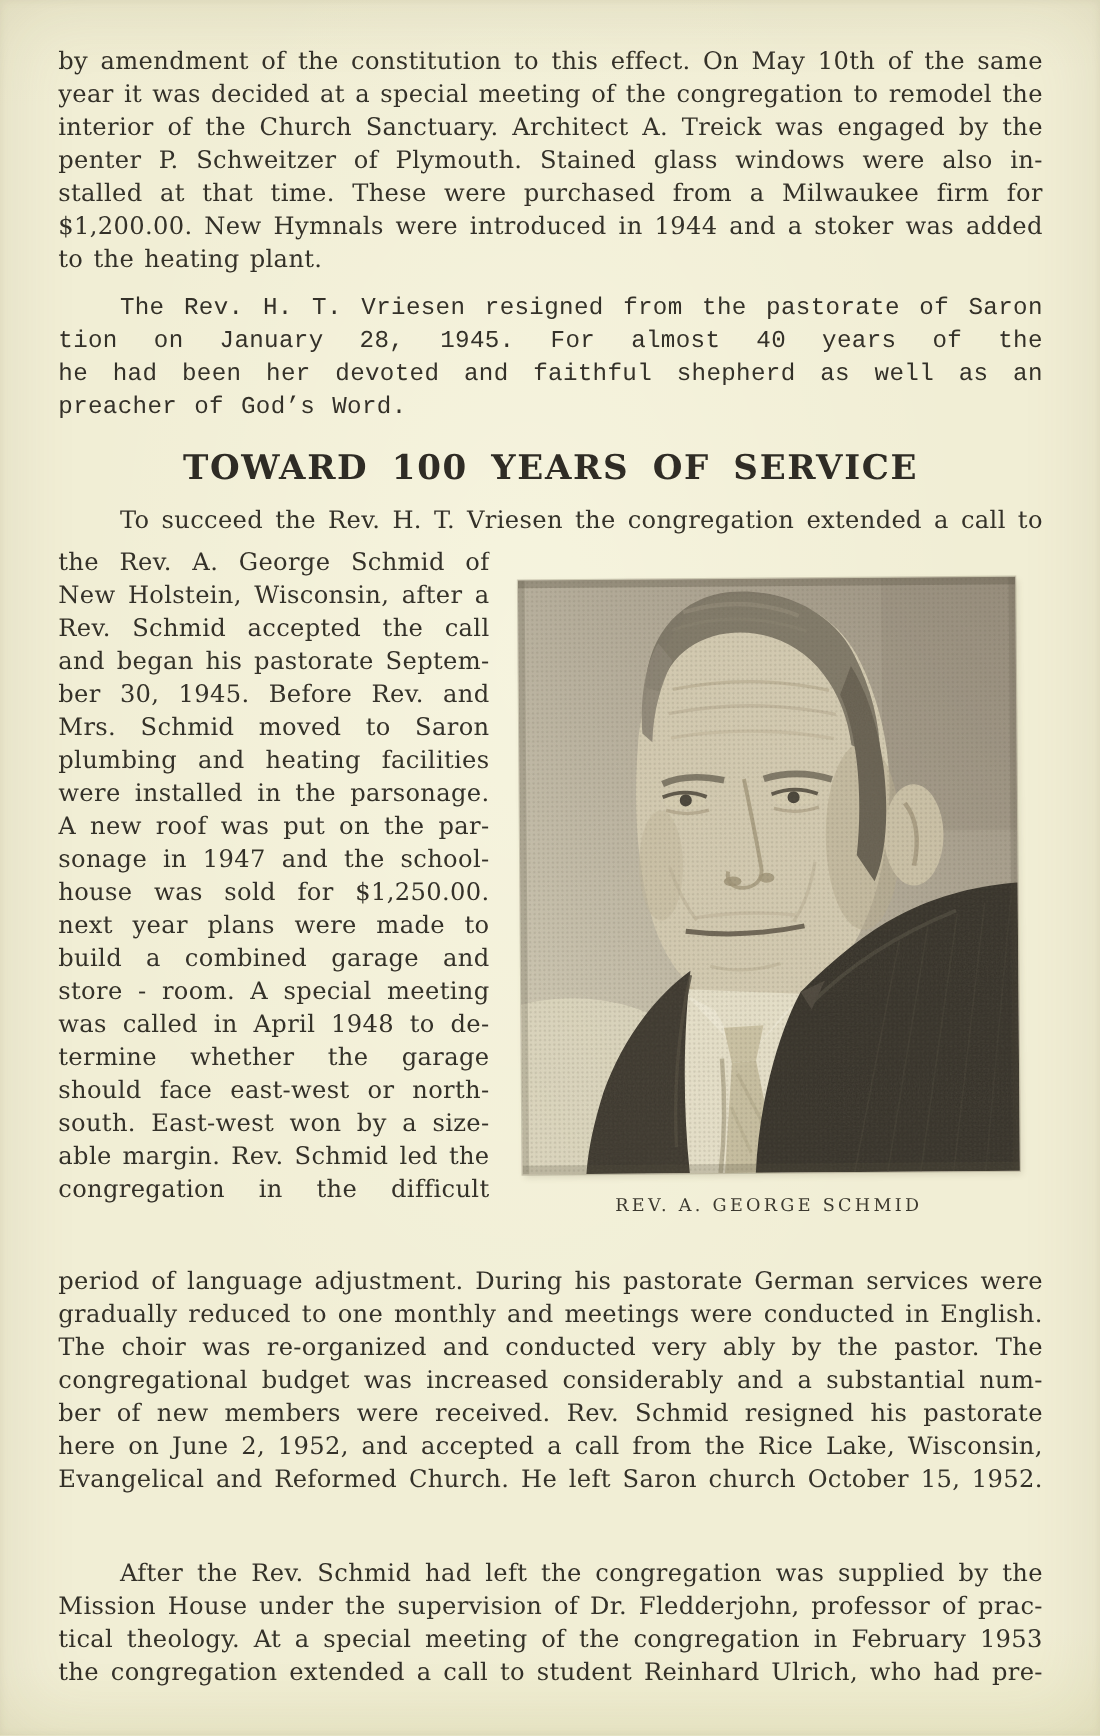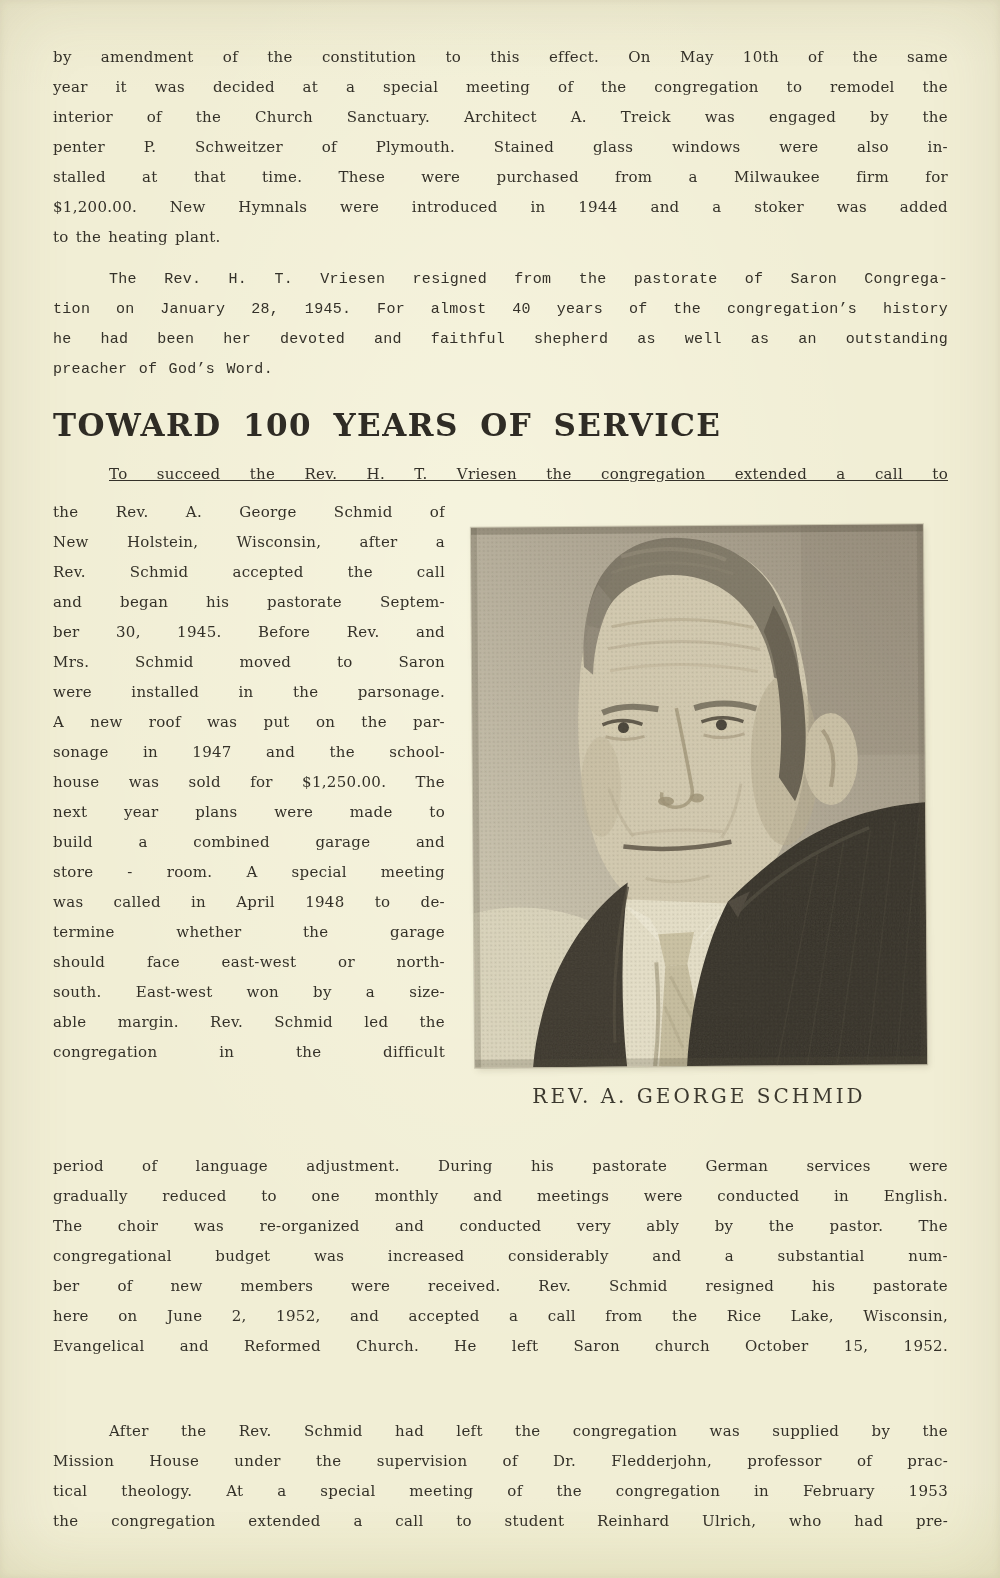--- a/index.html
+++ b/index.html
@@ -28,47 +28,48 @@
     color: var(--ink);
   }
   .page::after {
     content: "";
     position: absolute;
     inset: 0;
     pointer-events: none;
     box-shadow: inset 0 0 70px rgba(130,120,75,0.16), inset 0 0 8px rgba(120,110,70,0.10);
   }
   .para {
-    font-size: 15px;
+    font-size: 22px;
     letter-spacing: 0.3px;
     word-spacing: 2px;
   }
   .tline {
     height: 30px;
     line-height: 30px;
     overflow: hidden;
     text-align: left;
   }
   .tline.just {
     text-align: justify;
     text-align-last: justify;
   }
   .tline.indent { text-indent: 56px; }
   .p-gap { margin-top: 13px; font-family: Liberation Mono, monospace; }
   .heading {
     margin: 22px 0 16px 0;
     height: 36px;
     line-height: 36px;
+    text-align: center;
     font-size: 31px;
     font-weight: 700;
     letter-spacing: 1.5px;
     word-spacing: 9px;
     color: #2f2c25;
   }
-  .intro { margin-top: 14px; text-decoration: underline; }
+  .intro { margin-top: 14px; }
   .columns {
     margin-top: 8px;
     display: flex;
     justify-content: space-between;
     align-items: flex-start;
     height: 630px;
     gap: 16px;
   }
   .left-col { width: 392px; }
   .photo-figure {
@@ -84,21 +85,21 @@
     background: #b3ab9a;
     box-shadow: 0 0 0 1px rgba(90,82,62,0.25), 2px 3px 6px rgba(110,100,70,0.18);
     overflow: hidden;
   }
   .photo-frame svg { display: block; }
   .caption {
     margin-top: 16px;
     height: 28px;
     line-height: 28px;
     text-align: center;
-    font-size: 20px;
+    font-size: 16px;
     letter-spacing: 3px;
     color: var(--caption-ink);
   }
   .body-block { margin-top: 24px; }
   .p-gap2 { margin-top: 55px; }
 </style>
 </head>
 <body>
 
 <div class="page">
@@ -128,20 +129,21 @@
 
   <div class="columns">
 
     <div class="para left-col">
         <div class="tline just">the Rev. A. George Schmid of</div>
         <div class="tline just">New Holstein, Wisconsin, after a</div>
         <div class="tline just">Rev. Schmid accepted the call</div>
         <div class="tline just">and began his pastorate Septem-</div>
         <div class="tline just">ber 30, 1945.  Before Rev. and</div>
         <div class="tline just">Mrs. Schmid moved to Saron</div>
+        <div class="tline just">plumbing and heating facilities</div>
         <div class="tline just">were installed in the parsonage.</div>
         <div class="tline just">A new roof was put on the par-</div>
         <div class="tline just">sonage in 1947 and the school-</div>
         <div class="tline just">house was sold for $1,250.00. The</div>
         <div class="tline just">next year plans were made to</div>
         <div class="tline just">build a combined garage and</div>
         <div class="tline just">store - room.  A special meeting</div>
         <div class="tline just">was called in April 1948 to de-</div>
         <div class="tline just">termine whether the garage</div>
         <div class="tline just">should face east-west or north-</div>

